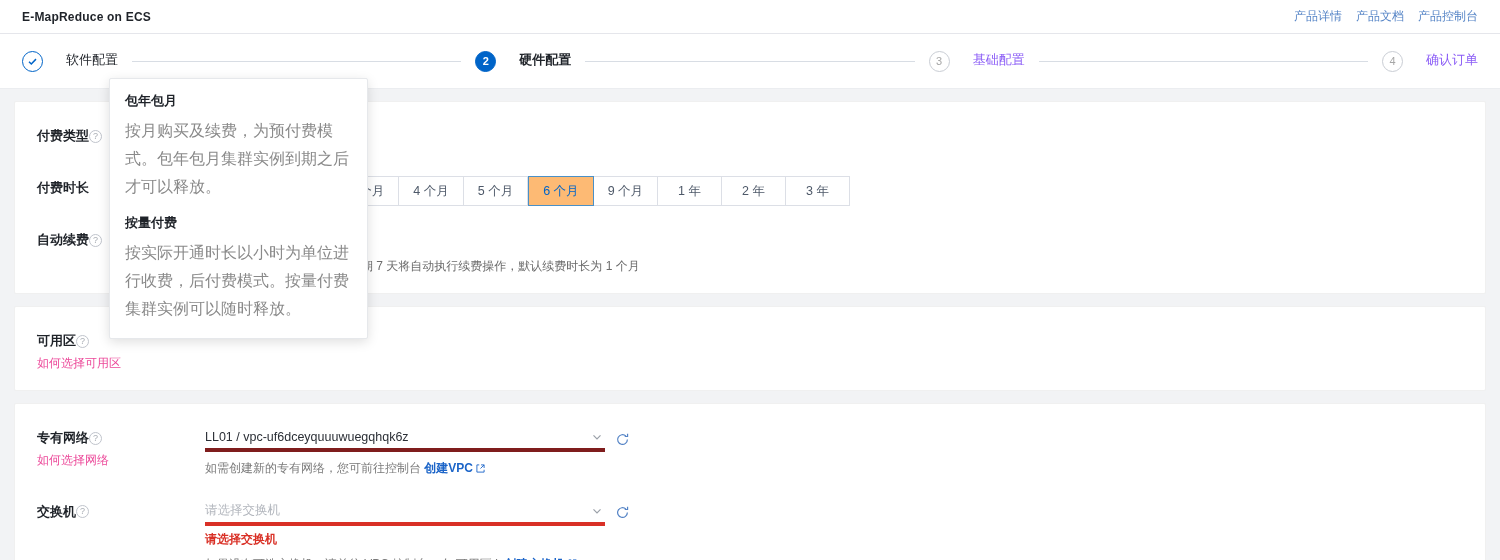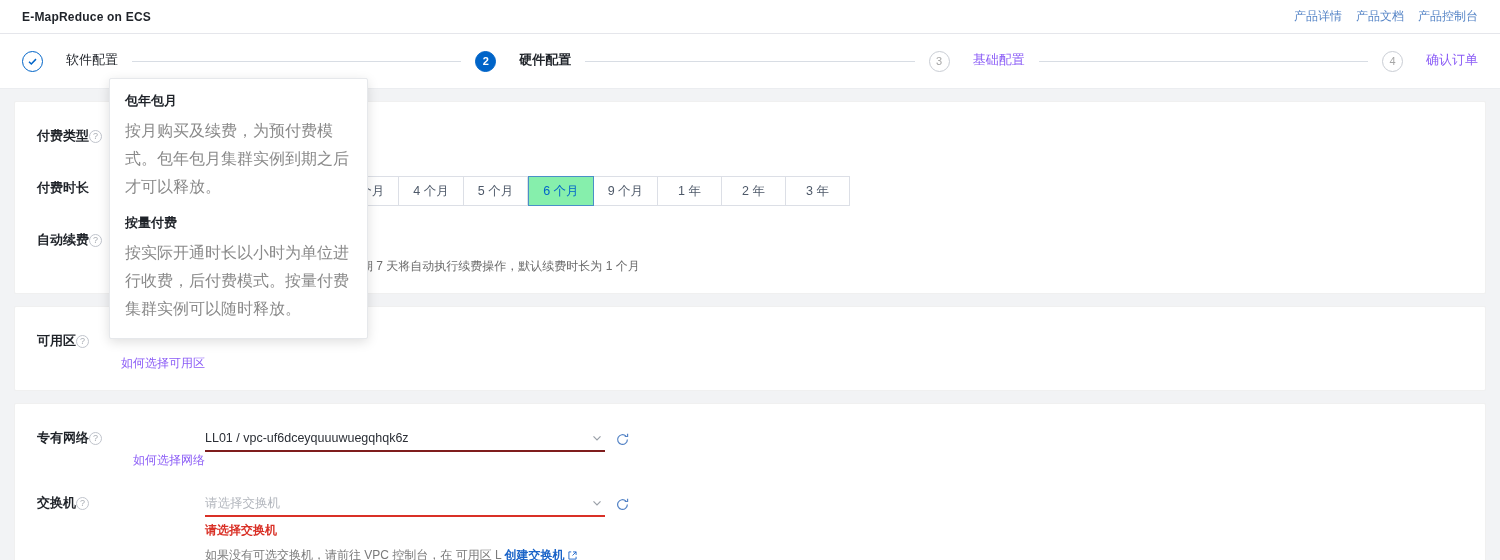--- a/index.html
+++ b/index.html
@@ -105,23 +105,22 @@
   }
   .label-main {
     font-size: 13px;
     color: #1f2329;
     font-weight: bold;
     display: inline-flex;
     align-items: center;
   }
   .label-sub {
     font-size: 12px;
-    color: #8b5cf6;
+    color: #ec4899;
     margin-top: 5px;
-    text-align: right;
   }
   .help-icon {
     width: 13px; height: 13px;
     border-radius: 50%;
     border: 1px solid #c0c4cc;
     color: #a8acb3;
     font-size: 9px;
     line-height: 11px;
     text-align: center;
     display: inline-block;
@@ -140,21 +139,21 @@
     border: 1px solid #dcdfe6;
     border-left-width: 0;
     font-size: 12.5px;
     color: #4e5969;
     display: flex; align-items: center; justify-content: center;
     cursor: pointer;
     white-space: nowrap;
   }
   .seg:first-child { border-left-width: 1px; }
   .seg.selected {
-    background: #86efac;
+    background: #fdba74;
     border: 1px solid #4a90c7;
     color: #0064c8;
     position: relative;
     z-index: 2;
   }
 
   
   .toggle {
     width: 52px; height: 21px;
     border-radius: 11px;
@@ -174,21 +173,21 @@
   }
   .toggle-hint {
     font-size: 12px; color: #6b6b6b; margin-top: 9px;
   }
 
   
   .select-line {
     width: 400px;
     display: flex;
     align-items: center;
-    border-bottom: 2px solid #7f1d1d;
+    border-bottom: 4px solid #7f1d1d;
     height: 26px;
     cursor: pointer;
   }
   .select-line.error { border-bottom-color: #d93026; }
   .select-value { flex: 1 1 auto; font-size: 12.5px; color: #2b2f36; }
   .select-value.placeholder { color: #b2b6bd; }
   .chev {
     width: 12px; height: 12px; margin-right: 2px; color: #9aa0a8;
   }
   .select-wrap { display: flex; align-items: center; gap: 10px; }
@@ -367,20 +366,30 @@
             <span class="select-value">LL01 / vpc-uf6dceyquuuwuegqhqk6z</span>
             <svg class="chev" viewBox="0 0 12 12" fill="none" stroke="#9aa0a8" stroke-width="1.2">
               <path d="M2.5 4.3 L6 7.8 L9.5 4.3"></path>
             </svg>
           </div>
           <svg class="refresh-btn" viewBox="0 0 16 16" fill="none" stroke="#5584c6" stroke-width="1.3">
             <path d="M13.2 8a5.2 5.2 0 1 1-1.6-3.7"></path>
             <path d="M13.4 1.8 L13.4 4.8 L10.4 4.8"></path>
           </svg>
         </div>
+        <div class="field-hint">
+          <span>如需创建新的专有网络，您可前往控制台 </span><a class="inline-link">
+              <span>创建VPC</span>
+              <svg class="ext-ico" viewBox="0 0 10 10" fill="none" stroke="#1b64c8" stroke-width="1">
+                <path d="M3.6 1H1v8h8V6.4"></path>
+                <path d="M5.6 1H9v3.4"></path>
+                <path d="M9 1 L5 5"></path>
+              </svg>
+            </a>
+        </div>
       </div>
     </div>
 
     <div class="row">
       <div class="row-label">
         <div class="label-main">
           <span>交换机</span>
           <span class="help-icon">?</span>
         </div>
       </div>

